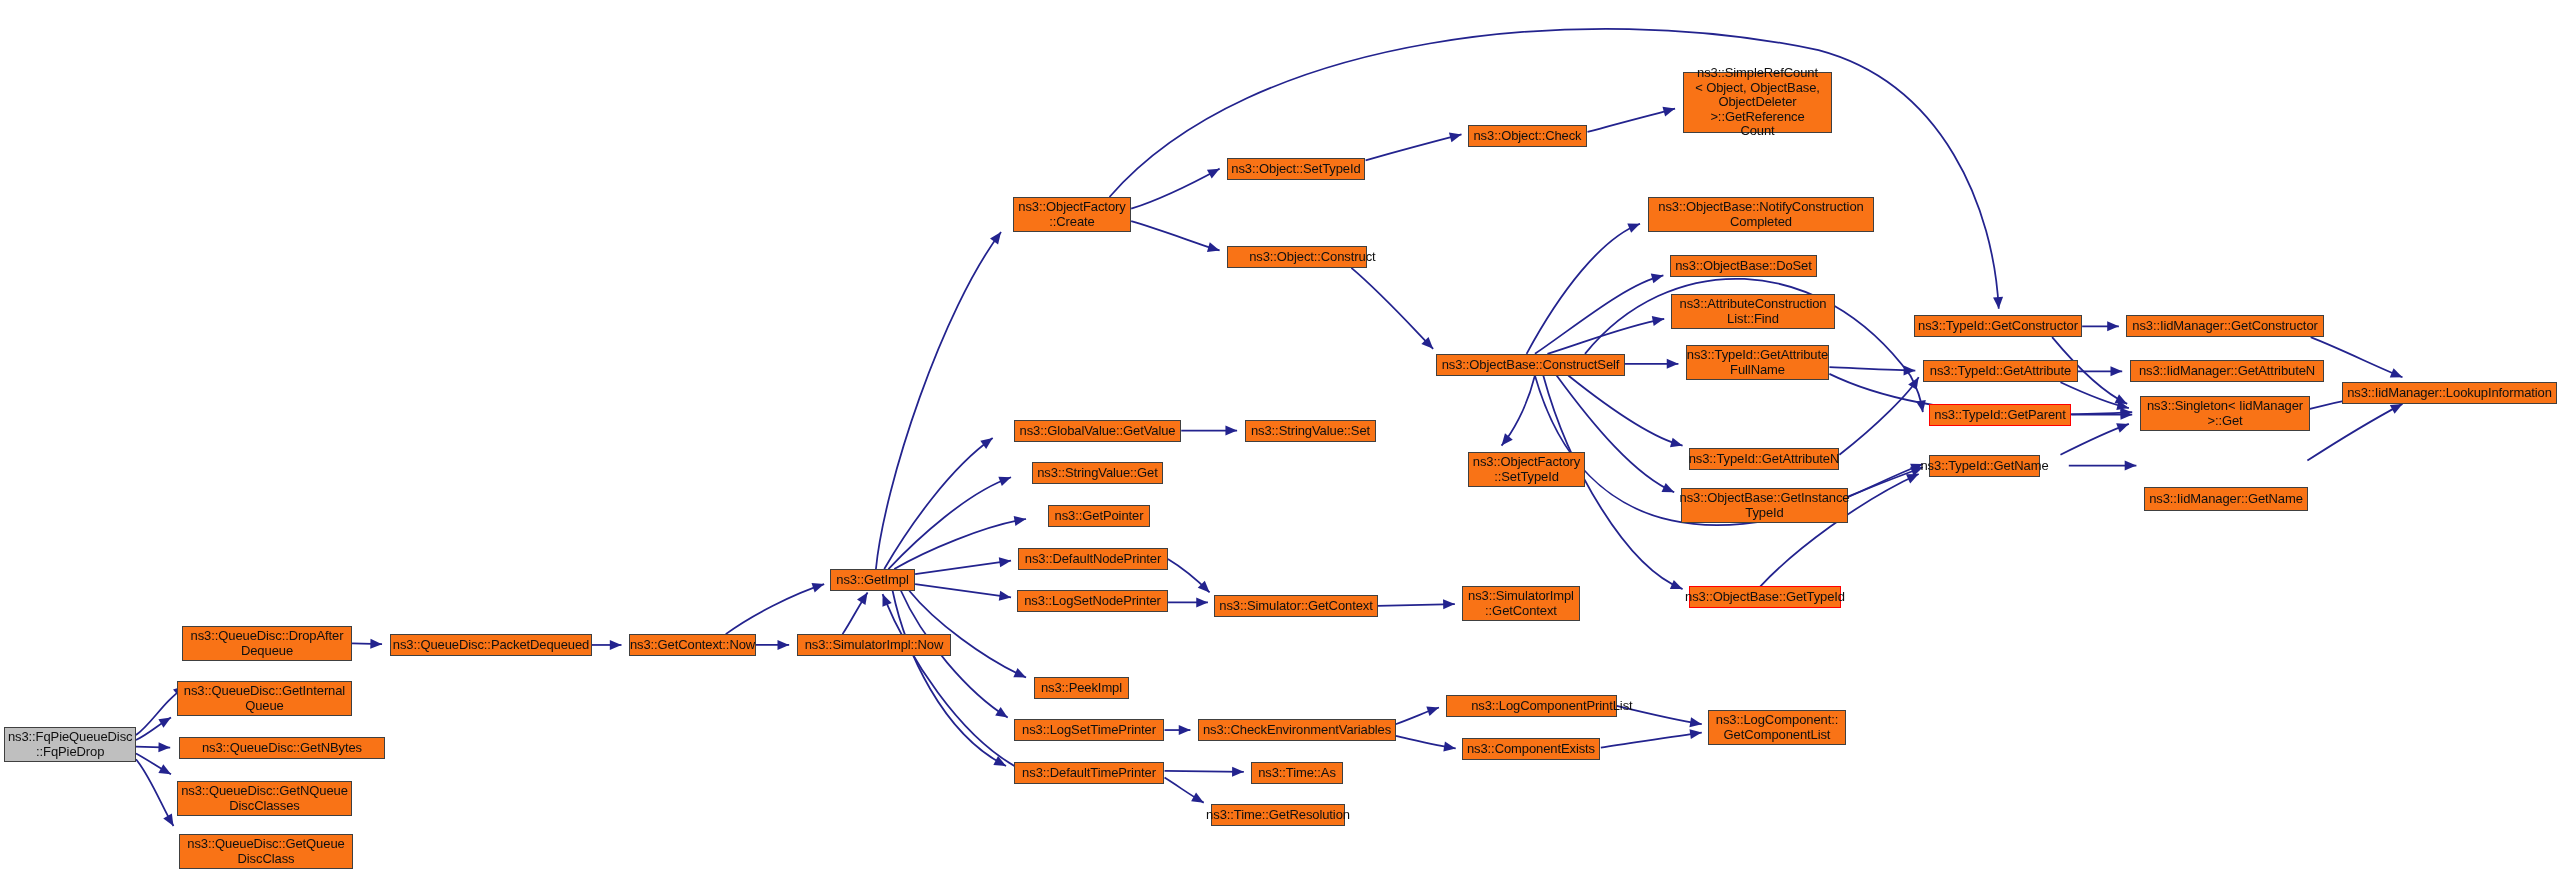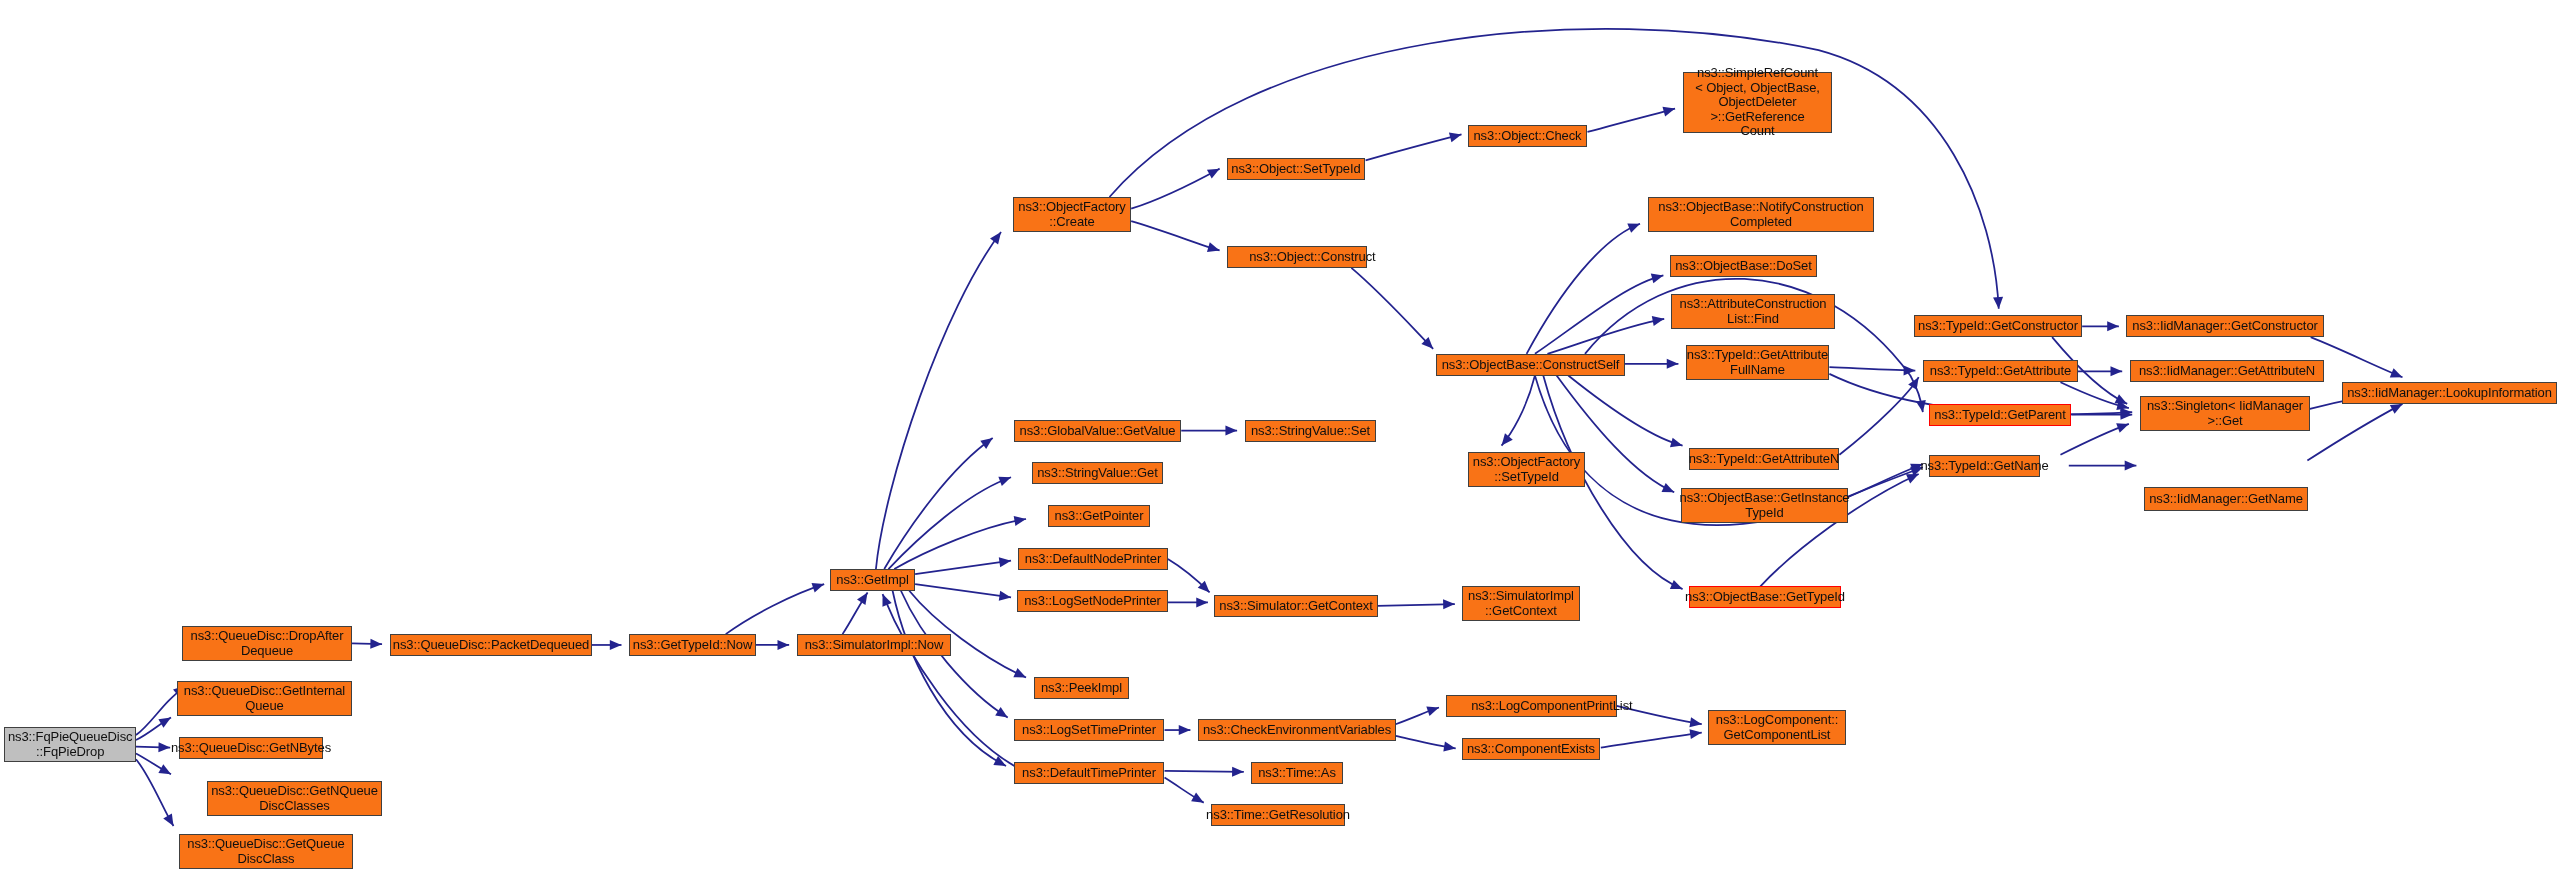--- a/index.html
+++ b/index.html
@@ -187,27 +187,27 @@
       <path d="M2110,703 C2150,660 2230,600 2300,568" class="edge-path"></path>
       <polygon points="0,0 -14,-6 -14,6" class="arrowhead" transform="translate(2300,568) rotate(-24.979006249596203)"></polygon>
     </svg>
   <div id="nodes-layer">
       <div class="node root" style="left: 4.2px; top: 727px; width: 132px; height: 35px;"><span>ns3::FqPieQueueDisc
 ::FqPieDrop</span></div>
       <div class="node" style="left: 182px; top: 626px; width: 170px; height: 35px;"><span>ns3::QueueDisc::DropAfter
 Dequeue</span></div>
       <div class="node" style="left: 177px; top: 681px; width: 175px; height: 35px;"><span>ns3::QueueDisc::GetInternal
 Queue</span></div>
-      <div class="node" style="left: 179px; top: 737px; width: 144px; height: 22px;"><span>ns3::QueueDisc::GetNBytes</span></div>
-      <div class="node" style="left: 177px; top: 781px; width: 175px; height: 35px; margin-left: 30px;"><span>ns3::QueueDisc::GetNQueue
+      <div class="node" style="left: 179px; top: 737px; width: 206px; height: 22px;"><span>ns3::QueueDisc::GetNBytes</span></div>
+      <div class="node" style="left: 177px; top: 781px; width: 175px; height: 35px;"><span>ns3::QueueDisc::GetNQueue
 DiscClasses</span></div>
       <div class="node" style="left: 179px; top: 834px; width: 174px; height: 35px;"><span>ns3::QueueDisc::GetQueue
 DiscClass</span></div>
       <div class="node" style="left: 390px; top: 634px; width: 202px; height: 22px;"><span>ns3::QueueDisc::PacketDequeued</span></div>
-      <div class="node" style="left: 629px; top: 634px; width: 127px; height: 22px;"><span>ns3::GetTypeId::Now</span></div>
+      <div class="node" style="left: 629px; top: 634px; width: 127px; height: 22px;"><span>ns3::GetContext::Now</span></div>
       <div class="node" style="left: 797px; top: 634px; width: 154px; height: 22px;"><span>ns3::SimulatorImpl::Now</span></div>
       <div class="node" style="left: 830px; top: 569px; width: 85px; height: 22px;"><span>ns3::GetImpl</span></div>
       <div class="node" style="left: 1014px; top: 420px; width: 167px; height: 22px;"><span>ns3::GlobalValue::GetValue</span></div>
       <div class="node" style="left: 1245px; top: 420px; width: 131px; height: 22px;"><span>ns3::StringValue::Set</span></div>
       <div class="node" style="left: 1032px; top: 462px; width: 131px; height: 22px;"><span>ns3::StringValue::Get</span></div>
       <div class="node" style="left: 1048px; top: 505px; width: 102px; height: 22px;"><span>ns3::GetPointer</span></div>
       <div class="node" style="left: 1018px; top: 548px; width: 150px; height: 22px;"><span>ns3::DefaultNodePrinter</span></div>
       <div class="node" style="left: 1017px; top: 590px; width: 151px; height: 22px;"><span>ns3::LogSetNodePrinter</span></div>
       <div class="node" style="left: 1034px; top: 677px; width: 95px; height: 22px;"><span>ns3::PeekImpl</span></div>
       <div class="node" style="left: 1014px; top: 719px; width: 150px; height: 22px;"><span>ns3::LogSetTimePrinter</span></div>

